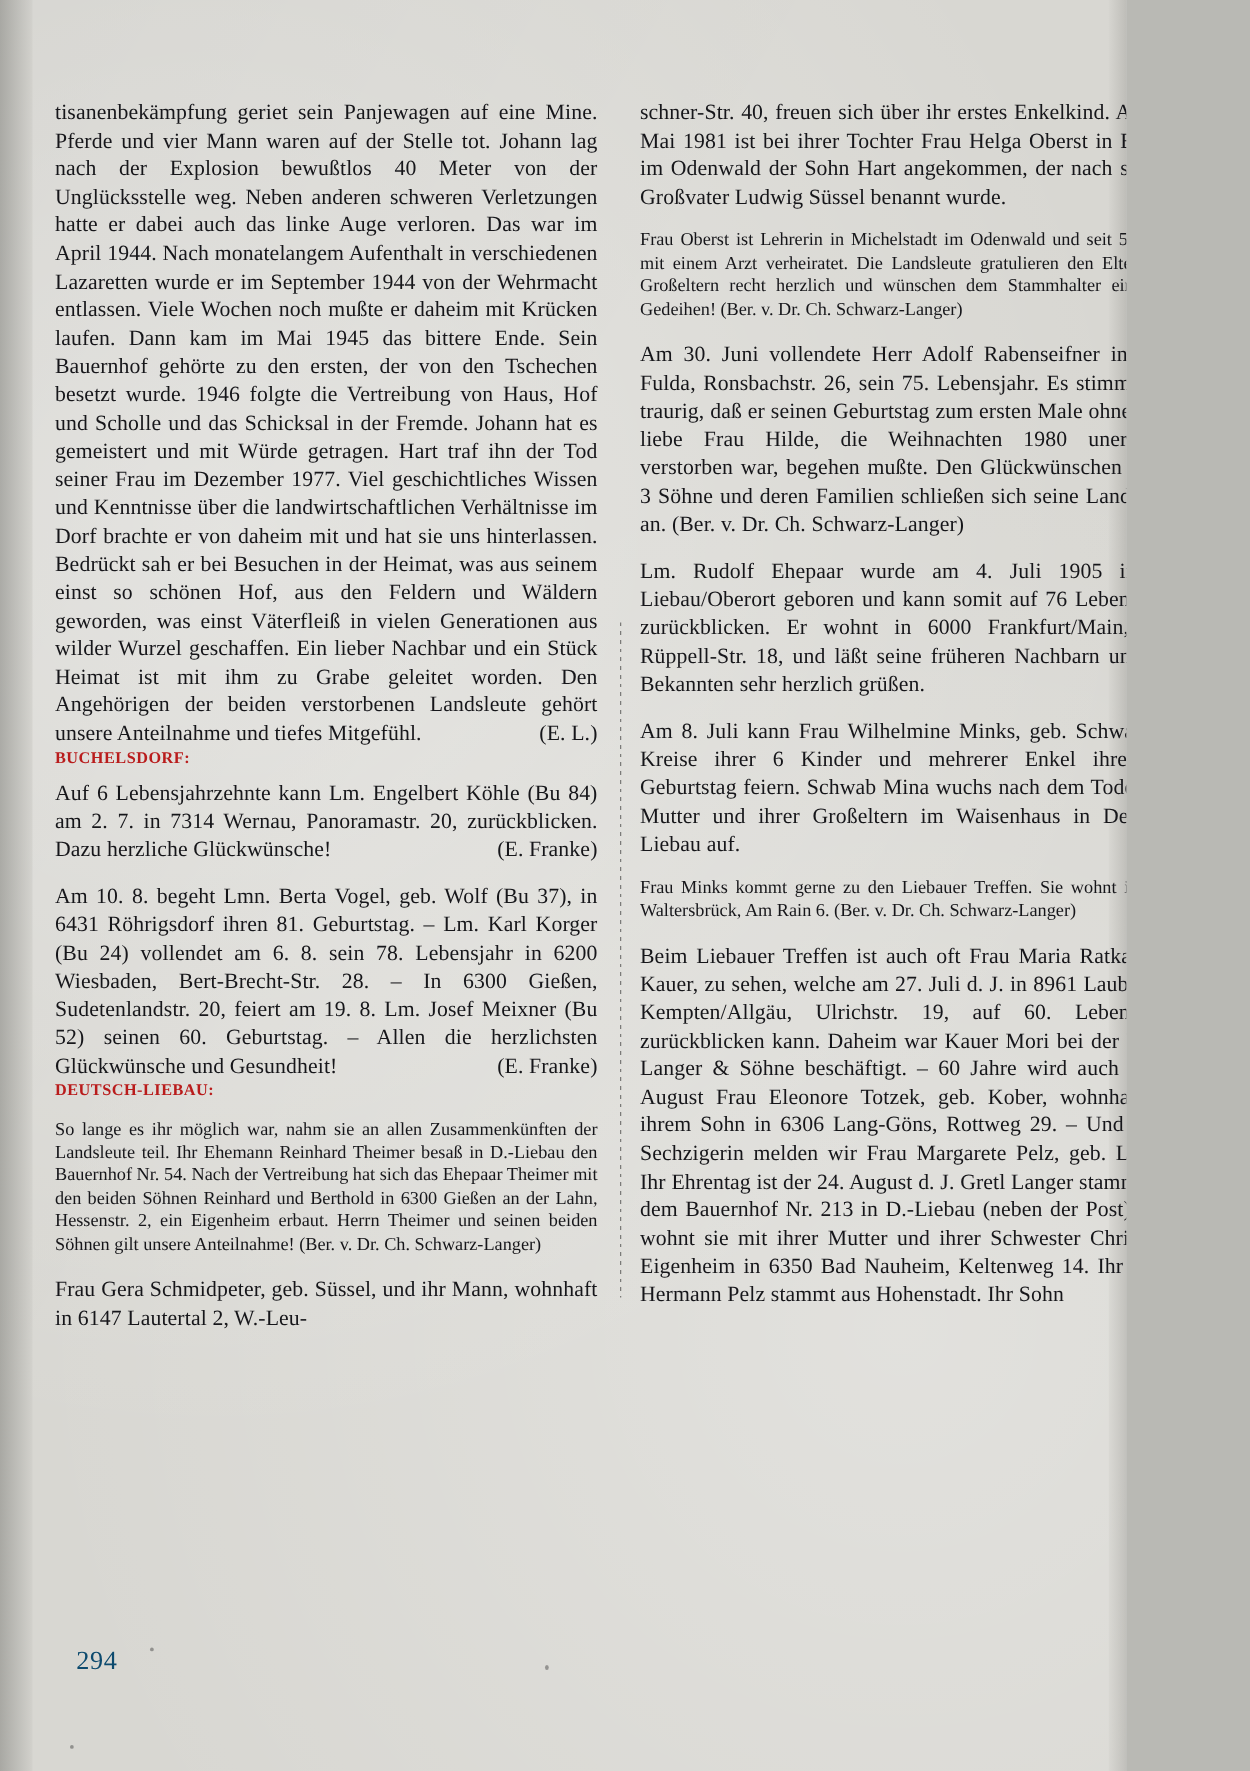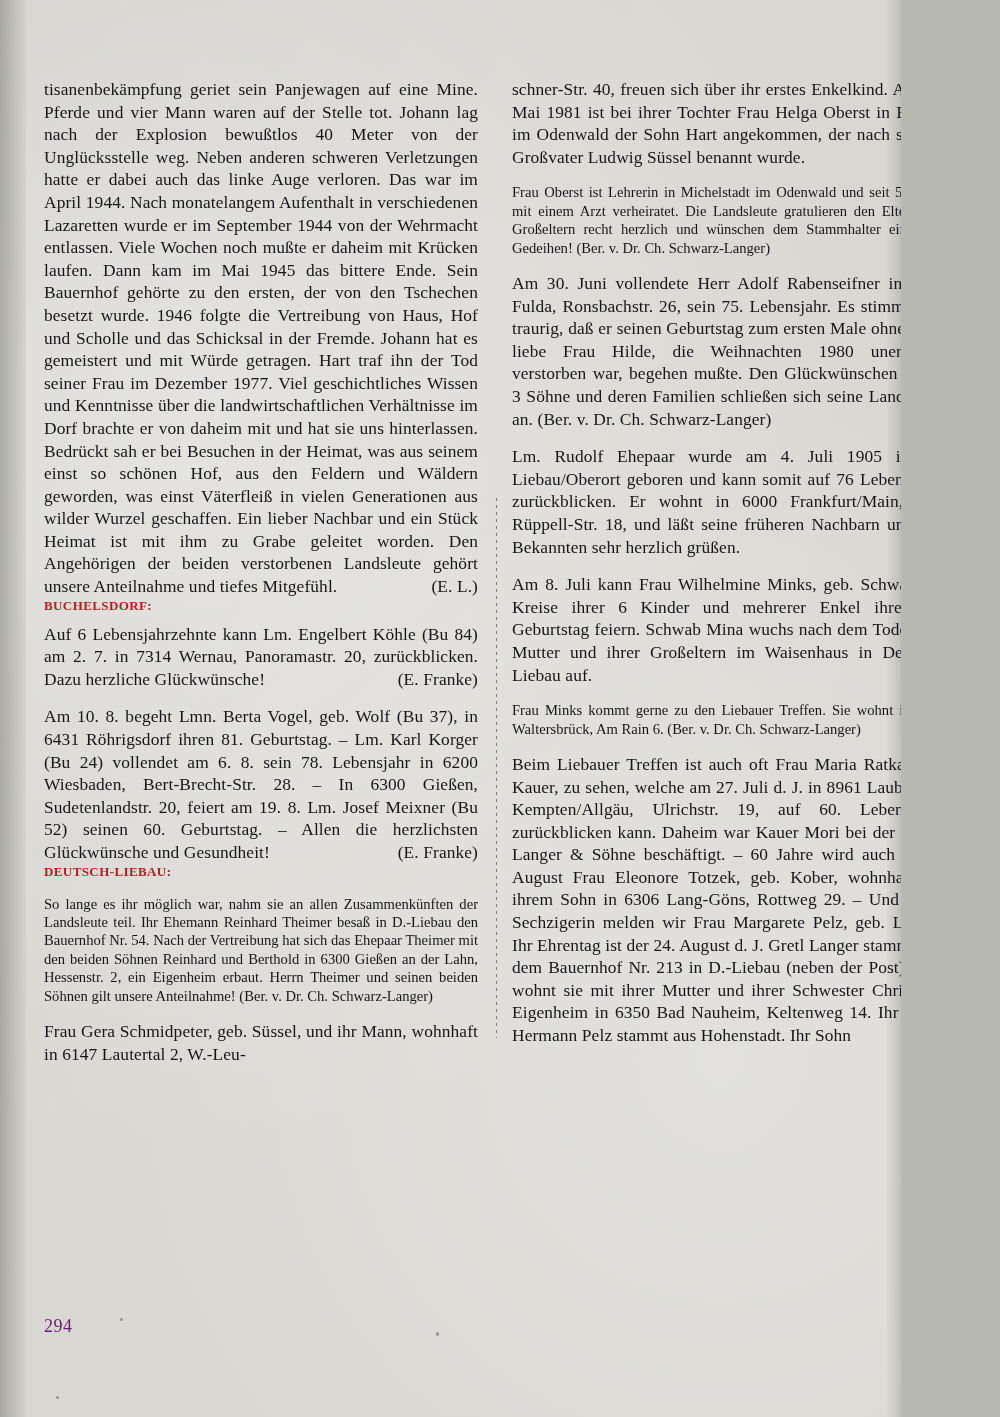--- a/index.html
+++ b/index.html
@@ -92,24 +92,24 @@
     color: #b91c1c;
     margin: 0;
   }
   b, strong { font-weight: normal; }
 
   .sig {
     float: right;
   }
   .pageno {
     position: absolute;
-    left: 44px;
+    left: 61px;
     top: 1316px;
-    font-size: 18px;
-    color: #701a75;
+    font-size: 21px;
+    color: #0c4a6e;
     letter-spacing: .5px;
   }
   .speck {
     position: absolute;
     background: rgba(60,60,60,.45);
     border-radius: 50%;
   }
 </style>
 </head>
 <body>

